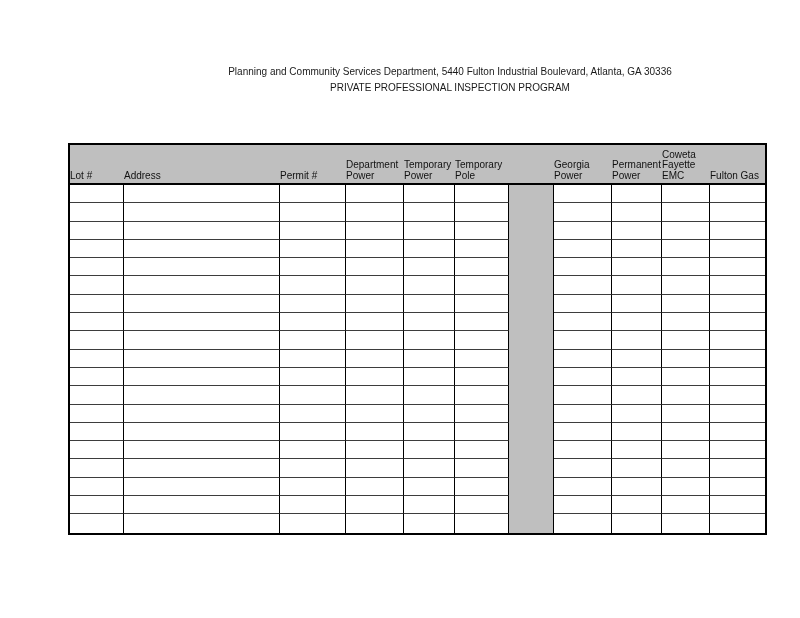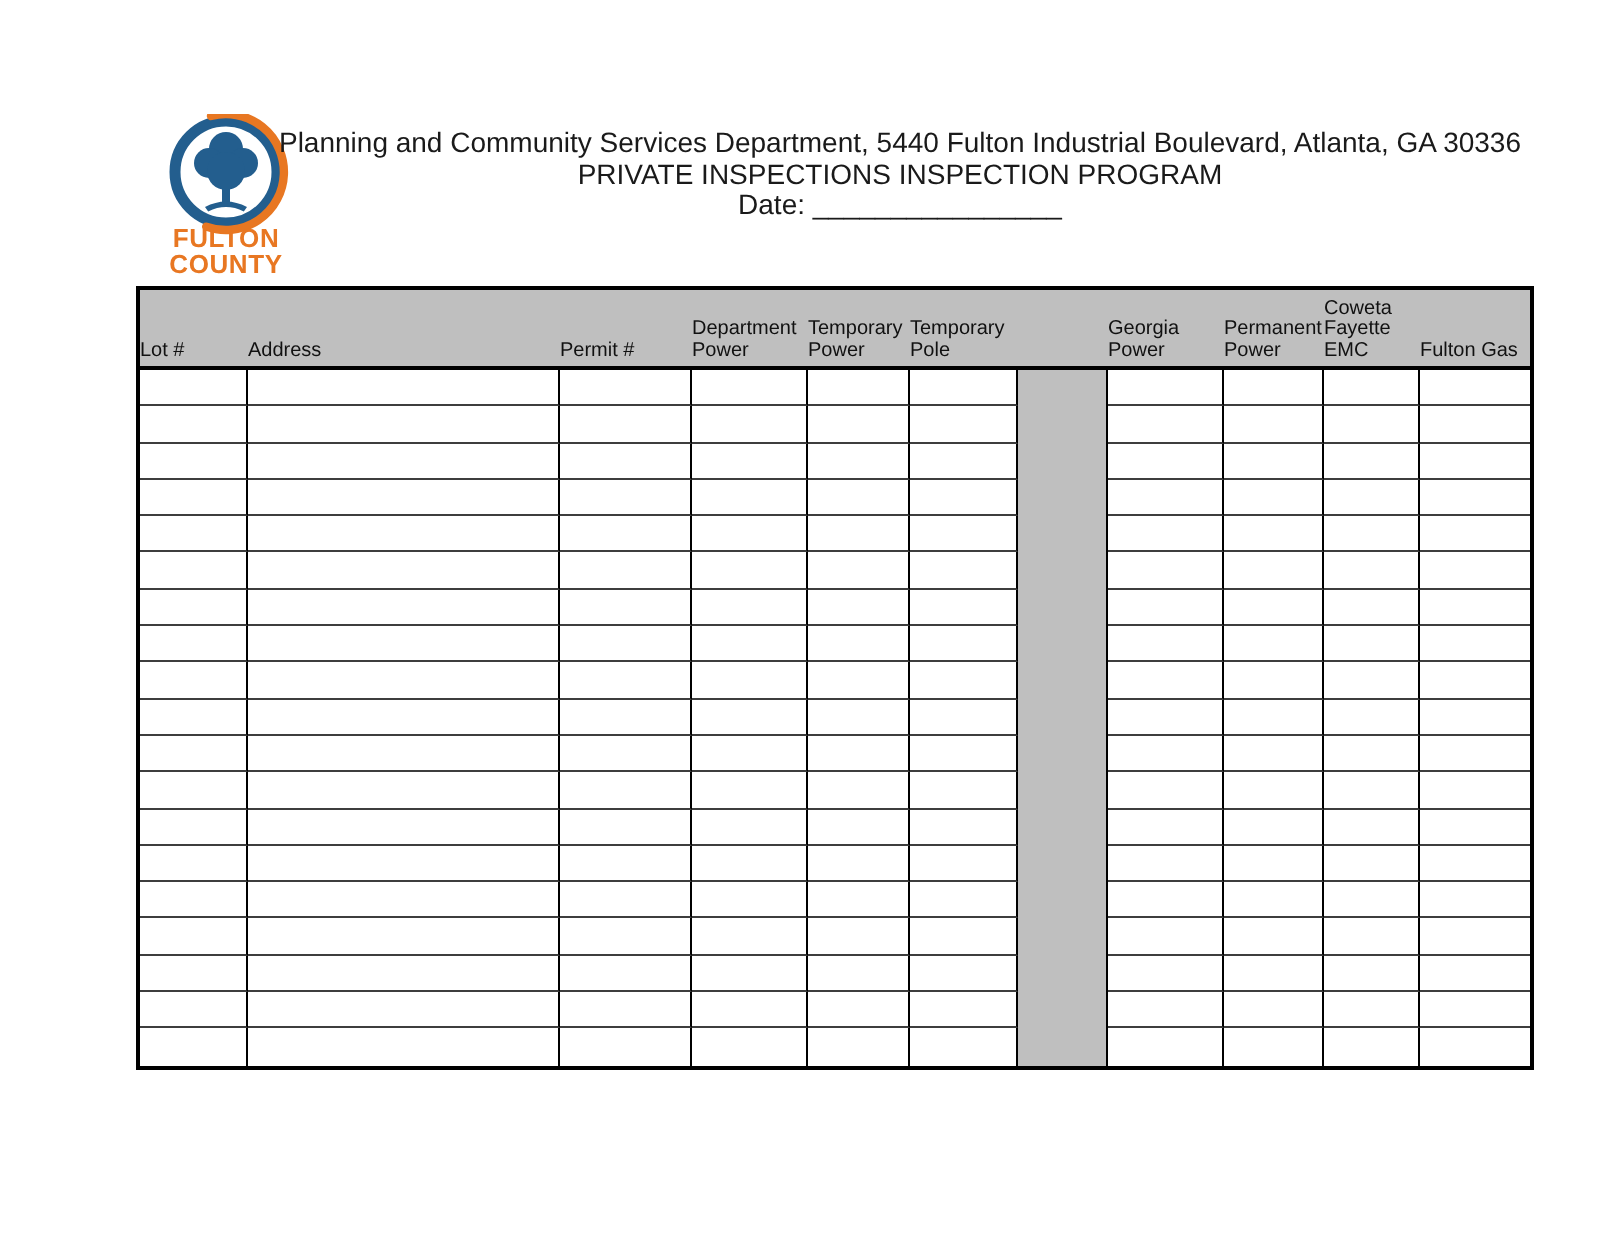--- a/index.html
+++ b/index.html
@@ -9,21 +9,21 @@
   }
   .page{position:absolute;inset:0;background:#ffffff;}
 
   
   .logo{position:absolute;left:68px;top:57px;width:90px;height:85px;}
   .logo svg{display:block;}
 
   
   .titles{
     position:absolute;left:100px;top:64px;width:700px;
-    text-align:center;font-size:14px;line-height:15.5px;color:#1a1a1a;
+    text-align:center;font-size:10px;line-height:15.5px;color:#1a1a1a;
   }
   .titles .t-line{white-space:nowrap;}
 
   
   .form-table{
     position:absolute;left:68px;top:143px;width:699px;
     border:2px solid #000;box-sizing:border-box;background:#fff;
   }
   .grid-cols{
     display:grid;
@@ -41,41 +41,24 @@
   .cell{border-right:1px solid #000;border-bottom:1px solid #3d3d3d;box-sizing:border-box;background:#fff;}
   .cell.c10{border-right:none;}
   .cell.gap{background:#bfbfbf;border-bottom:none;}
   .tbody .cell:nth-last-child(-n+11){border-bottom:none;}
 </style>
 </head>
 <body>
 
 <div class="page">
 
-  <div class="logo">
-    <svg width="90" height="85" viewBox="0 0 90 85">
-      <circle cx="45" cy="29" r="25.5" fill="#ffffff" stroke="#235e8e" stroke-width="5.5"></circle>
-      <path d="M37.5 1 A29 29 0 1 1 35.1 56.3" fill="none" stroke="#e87722" stroke-width="4.2" stroke-linecap="round"></path>
-      <g fill="#235e8e">
-        <circle cx="45" cy="17.5" r="8.5"></circle>
-        <circle cx="36.5" cy="24.5" r="7.5"></circle>
-        <circle cx="53.5" cy="24.5" r="7.5"></circle>
-        <circle cx="45" cy="28.5" r="9.5"></circle>
-        <rect x="43" y="35" width="4" height="11"></rect>
-        <path d="M34.5 46.5 q10.5 -5.5 21 0 l-1.6 2.2 q-8.9 -4.3 -17.8 0 z"></path>
-      </g>
-      <text x="45" y="66.5" text-anchor="middle" font-family="Liberation Sans, sans-serif" font-size="13" font-weight="bold" letter-spacing="0.3" fill="#e87722">FULTON</text>
-      <text x="45" y="79.5" text-anchor="middle" font-family="Liberation Sans, sans-serif" font-size="13" font-weight="bold" letter-spacing="0.3" fill="#e87722">COUNTY</text>
-    </svg>
-  </div>
 
   <div class="titles">
     <div class="t-line">Planning and Community Services Department, 5440 Fulton Industrial Boulevard, Atlanta, GA 30336</div>
-    <div class="t-line">PRIVATE INSPECTIONS INSPECTION PROGRAM</div>
-    <div class="t-line">Date: ________________</div>
+    <div class="t-line">PRIVATE PROFESSIONAL INSPECTION PROGRAM</div>
   </div>
 
   <div class="form-table">
     <div class="thead grid-cols">
       <div class="th">Lot #</div>
       <div class="th">Address</div>
       <div class="th">Permit #</div>
       <div class="th">Department
 Power</div>
       <div class="th">Temporary

